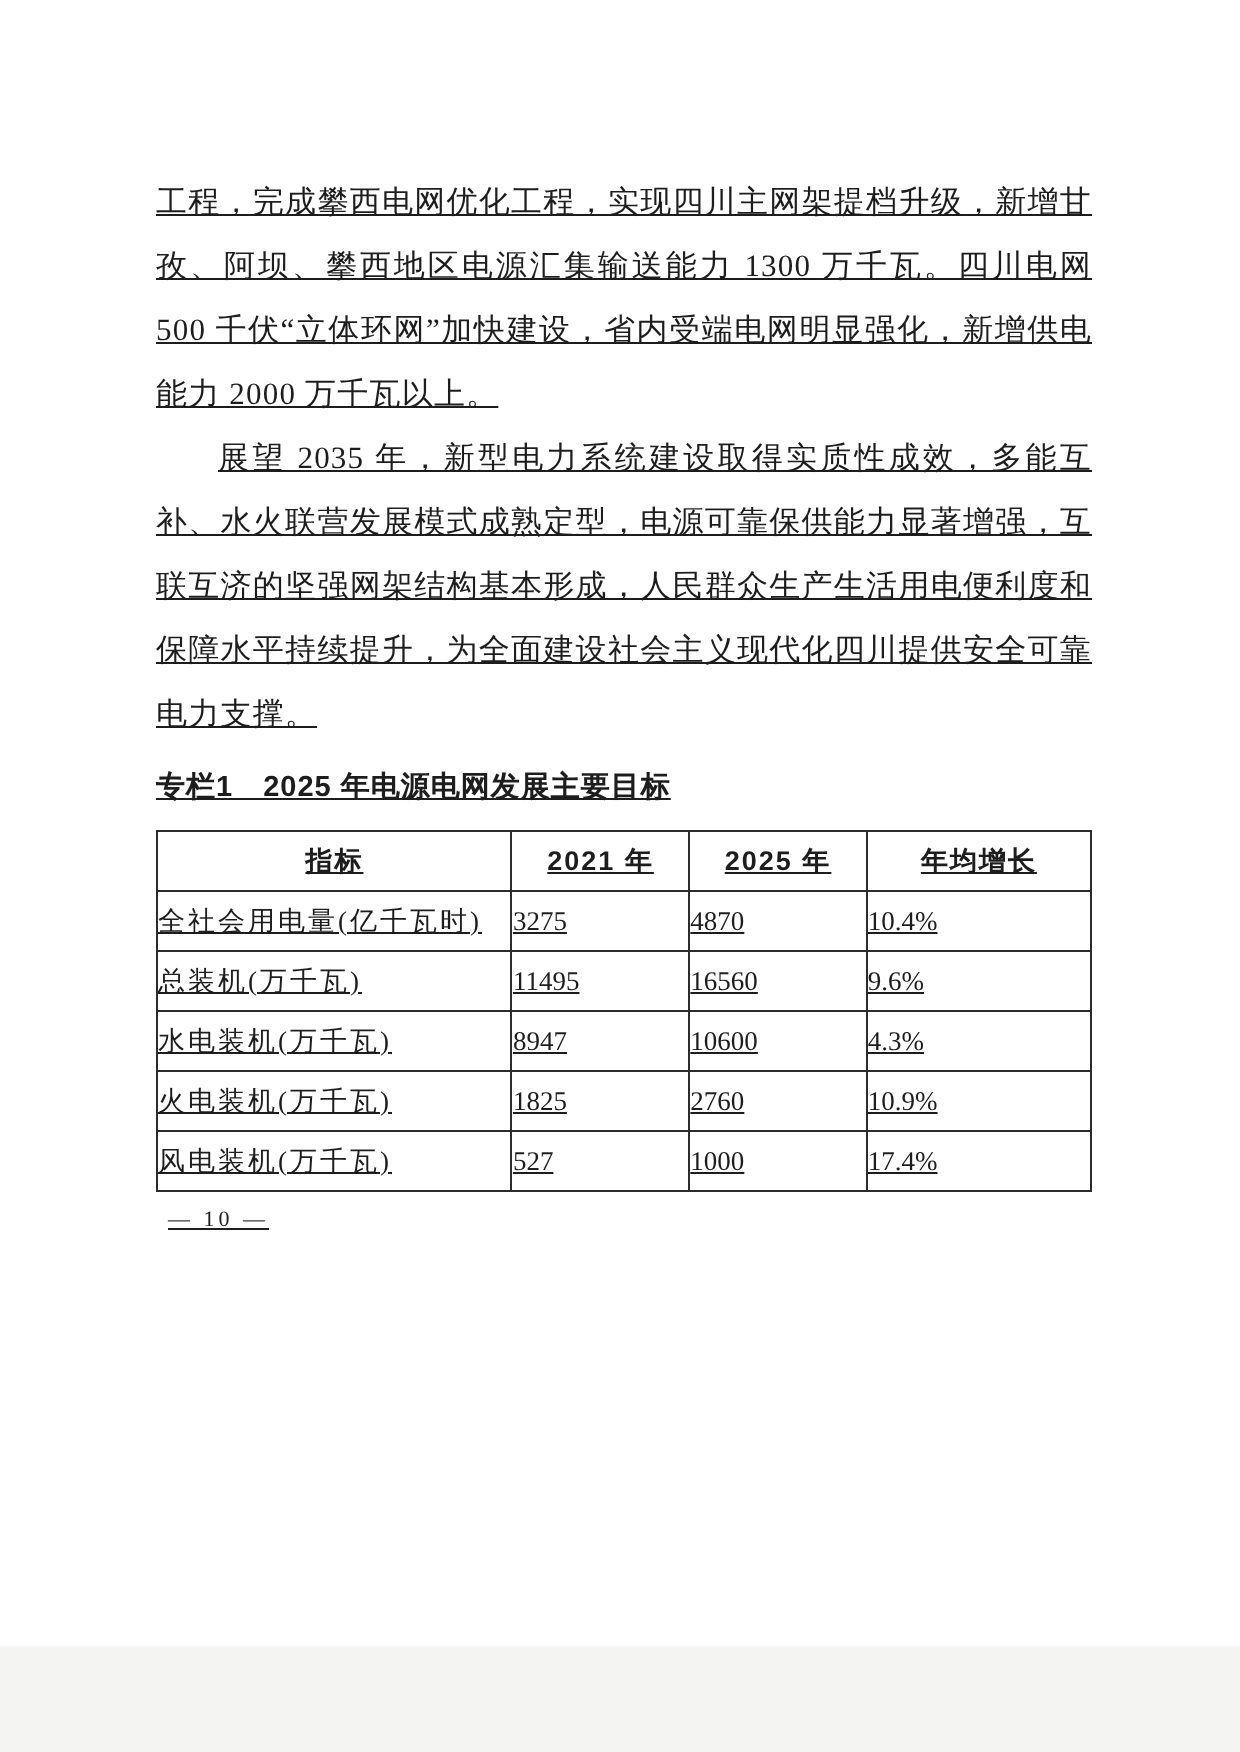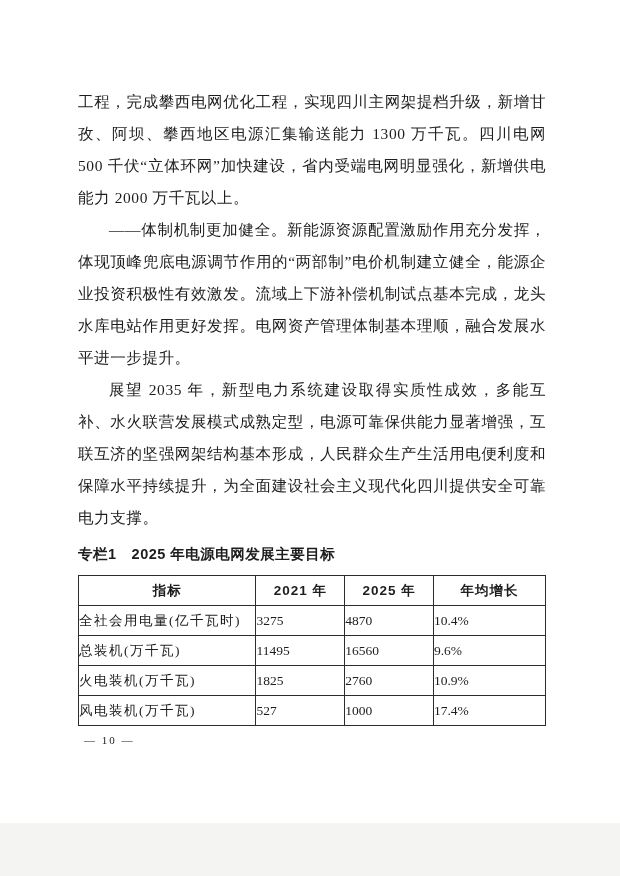--- a/index.html
+++ b/index.html
@@ -7,20 +7,21 @@
     position: relative;
     width: 620px;
     height: 823px;
     margin: 0 auto;
     background: #ffffff;
     box-sizing: border-box;
     padding: 86px 74px 0 78px;
     font-family: "Liberation Serif", "DejaVu Serif", serif;
     color: #1d1d1d;
     overflow: hidden;
+    text-decoration: underline;
   }
   .para {
     margin: 0;
     font-size: 15.5px;
     line-height: 32px;
     text-align: justify;
     text-justify: inter-character;
     letter-spacing: 0.6px;
     text-indent: 2em;
   }
@@ -67,21 +68,20 @@
     letter-spacing: 2px;
     color: #222;
   }
 </style>
 </head>
 <body>
 
 <div class="page">
 
   <p class="para no-indent">工程，完成攀西电网优化工程，实现四川主网架提档升级，新增甘孜、阿坝、攀西地区电源汇集输送能力 1300 万千瓦。四川电网 500 千伏“立体环网”加快建设，省内受端电网明显强化，新增供电能力 2000 万千瓦以上。</p>
-  <p class="para">——体制机制更加健全。新能源资源配置激励作用充分发挥，体现顶峰兜底电源调节作用的“两部制”电价机制建立健全，能源企业投资积极性有效激发。流域上下游补偿机制试点基本完成，龙头水库电站作用更好发挥。电网资产管理体制基本理顺，融合发展水平进一步提升。</p>
   <p class="para">展望 2035 年，新型电力系统建设取得实质性成效，多能互补、水火联营发展模式成熟定型，电源可靠保供能力显著增强，互联互济的坚强网架结构基本形成，人民群众生产生活用电便利度和保障水平持续提升，为全面建设社会主义现代化四川提供安全可靠电力支撑。</p>
 
   <div class="exhibit-title">专栏1　2025 年电源电网发展主要目标</div>
 
   <table class="data-table">
     <colgroup>
       <col style="width:38%">
         <col style="width:19%">
         <col style="width:19%">
         <col style="width:24%">
@@ -101,20 +101,26 @@
         <td>4870</td>
         <td>10.4%</td>
       </tr>
       <tr>
         <td class="c-indicator">总装机(万千瓦)</td>
         <td>11495</td>
         <td>16560</td>
         <td>9.6%</td>
       </tr>
       <tr>
+        <td class="c-indicator">水电装机(万千瓦)</td>
+        <td>8947</td>
+        <td>10600</td>
+        <td>4.3%</td>
+      </tr>
+      <tr>
         <td class="c-indicator">火电装机(万千瓦)</td>
         <td>1825</td>
         <td>2760</td>
         <td>10.9%</td>
       </tr>
       <tr>
         <td class="c-indicator">风电装机(万千瓦)</td>
         <td>527</td>
         <td>1000</td>
         <td>17.4%</td>

